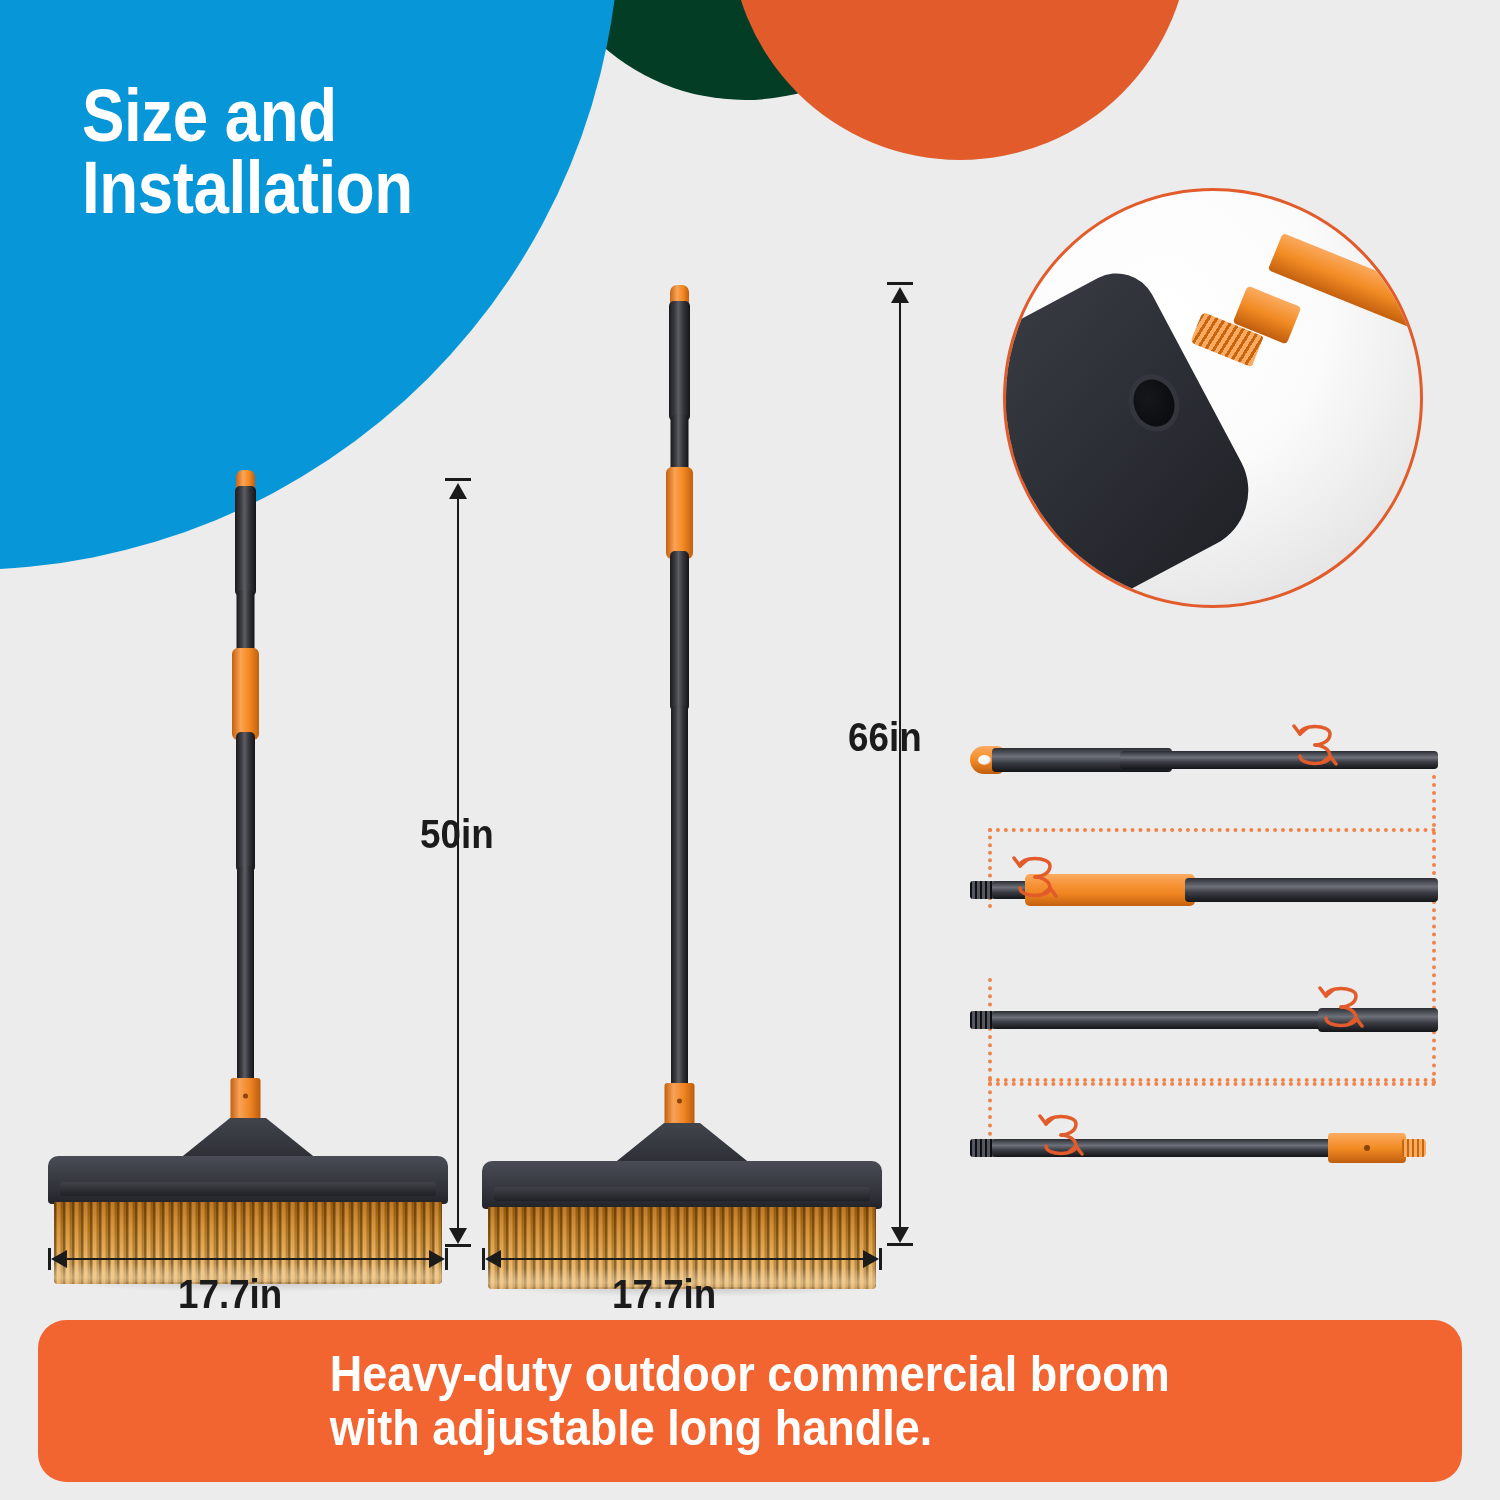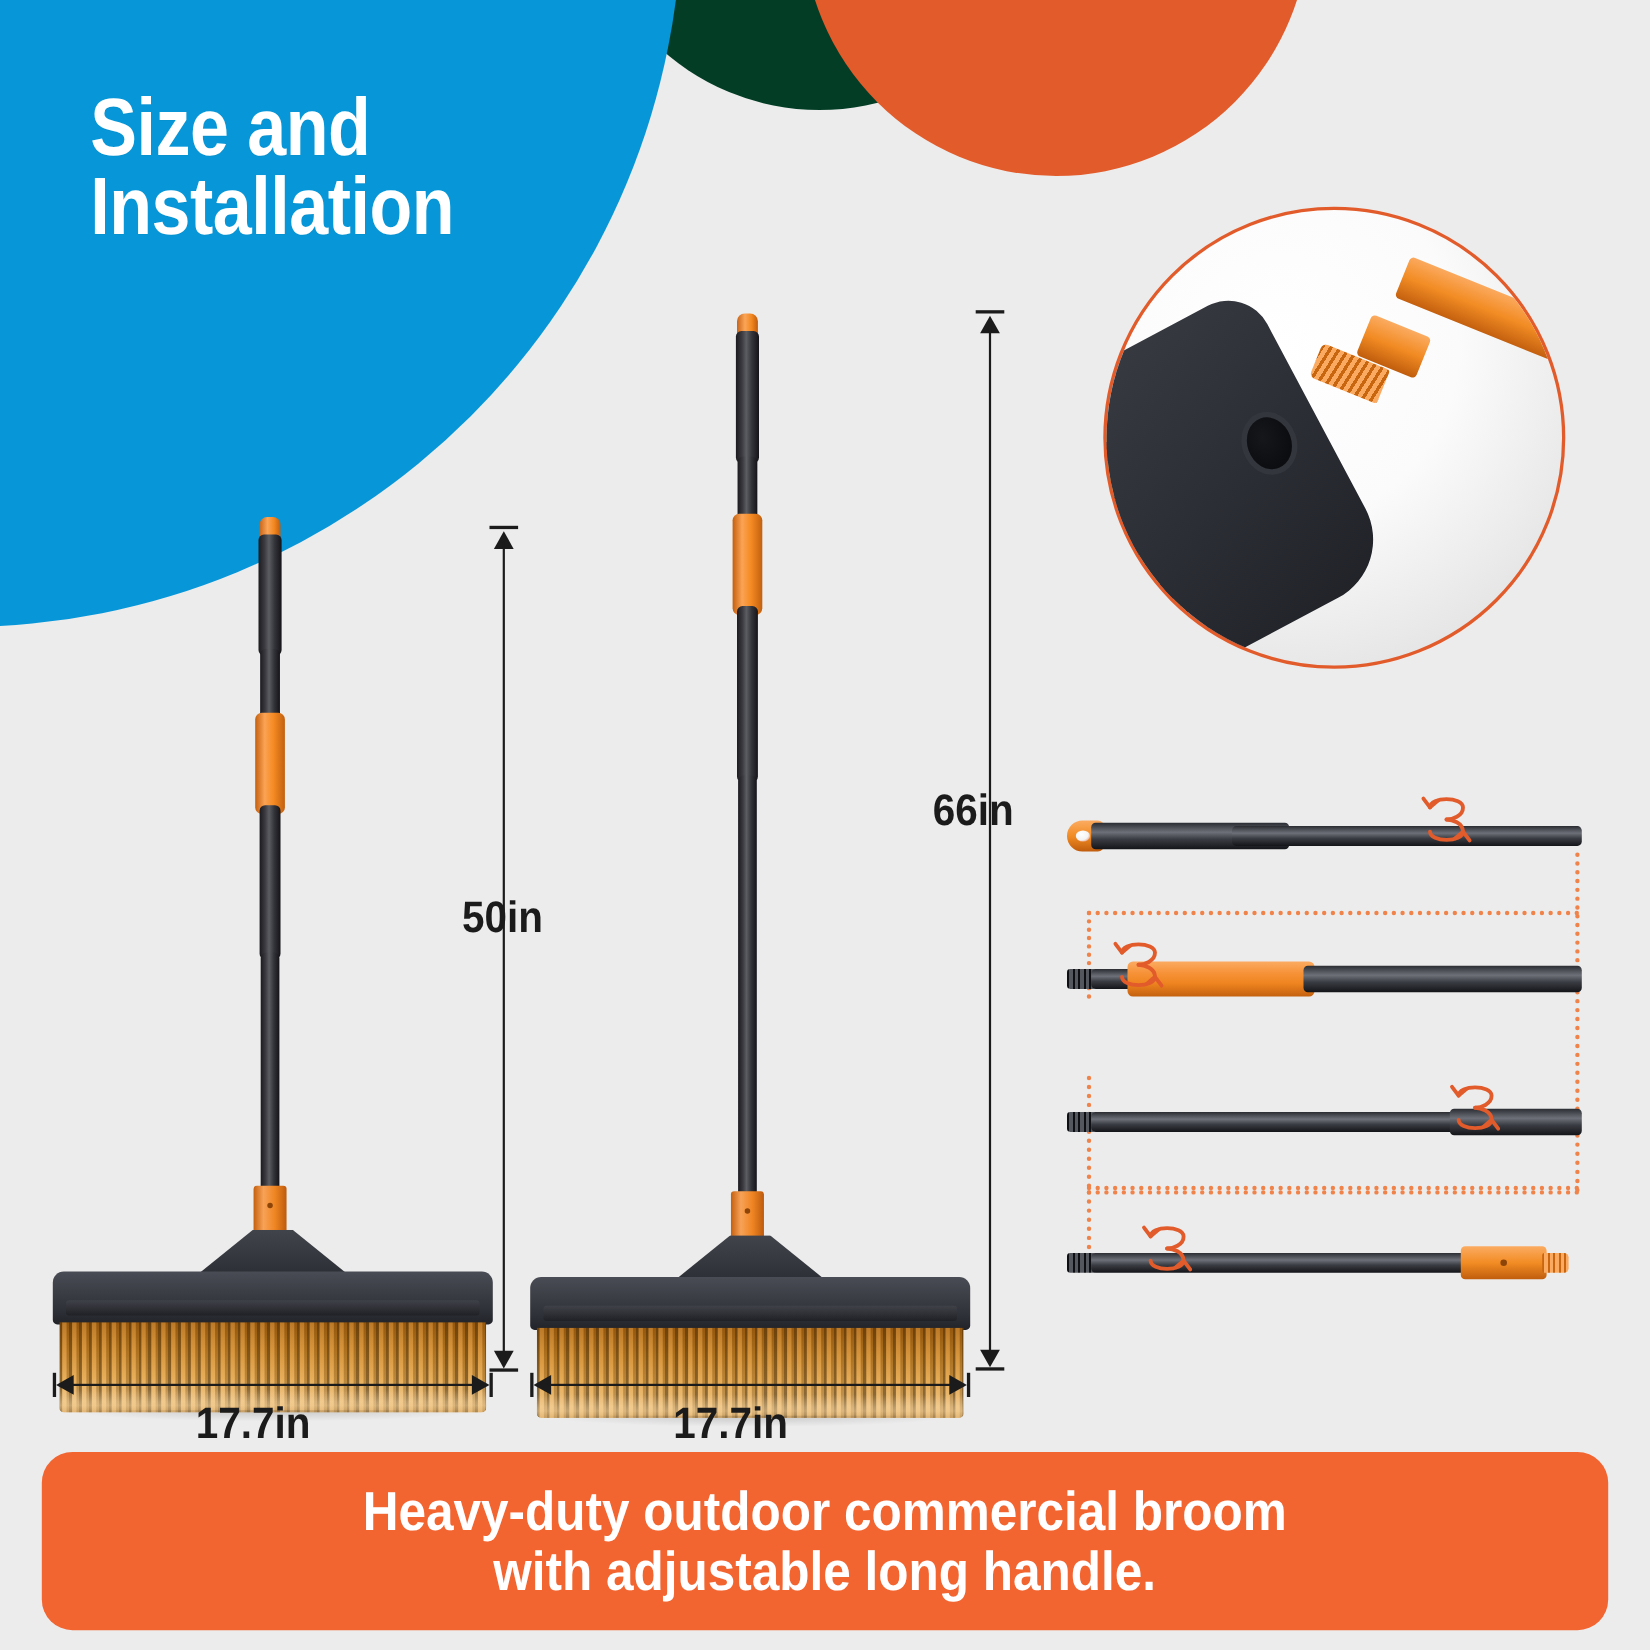--- a/index.html
+++ b/index.html
@@ -247,21 +247,20 @@
     border-left:4px dotted #F0834A;
   }
 
   
   #bottom-banner {
     position:absolute; left:38px; bottom:18px; width:1424px; height:162px;
     background:#F26430;
     border-radius:28px;
     z-index:7;
     display:flex; align-items:center; justify-content:center;
-    text-align:center;
   }
   #bottom-banner .banner-text {
     color:#ffffff;
     font-weight:bold;
     font-size:50px;
     line-height:1.08;
     transform:scaleX(0.90);
     letter-spacing:0px;
   }
 </style>

